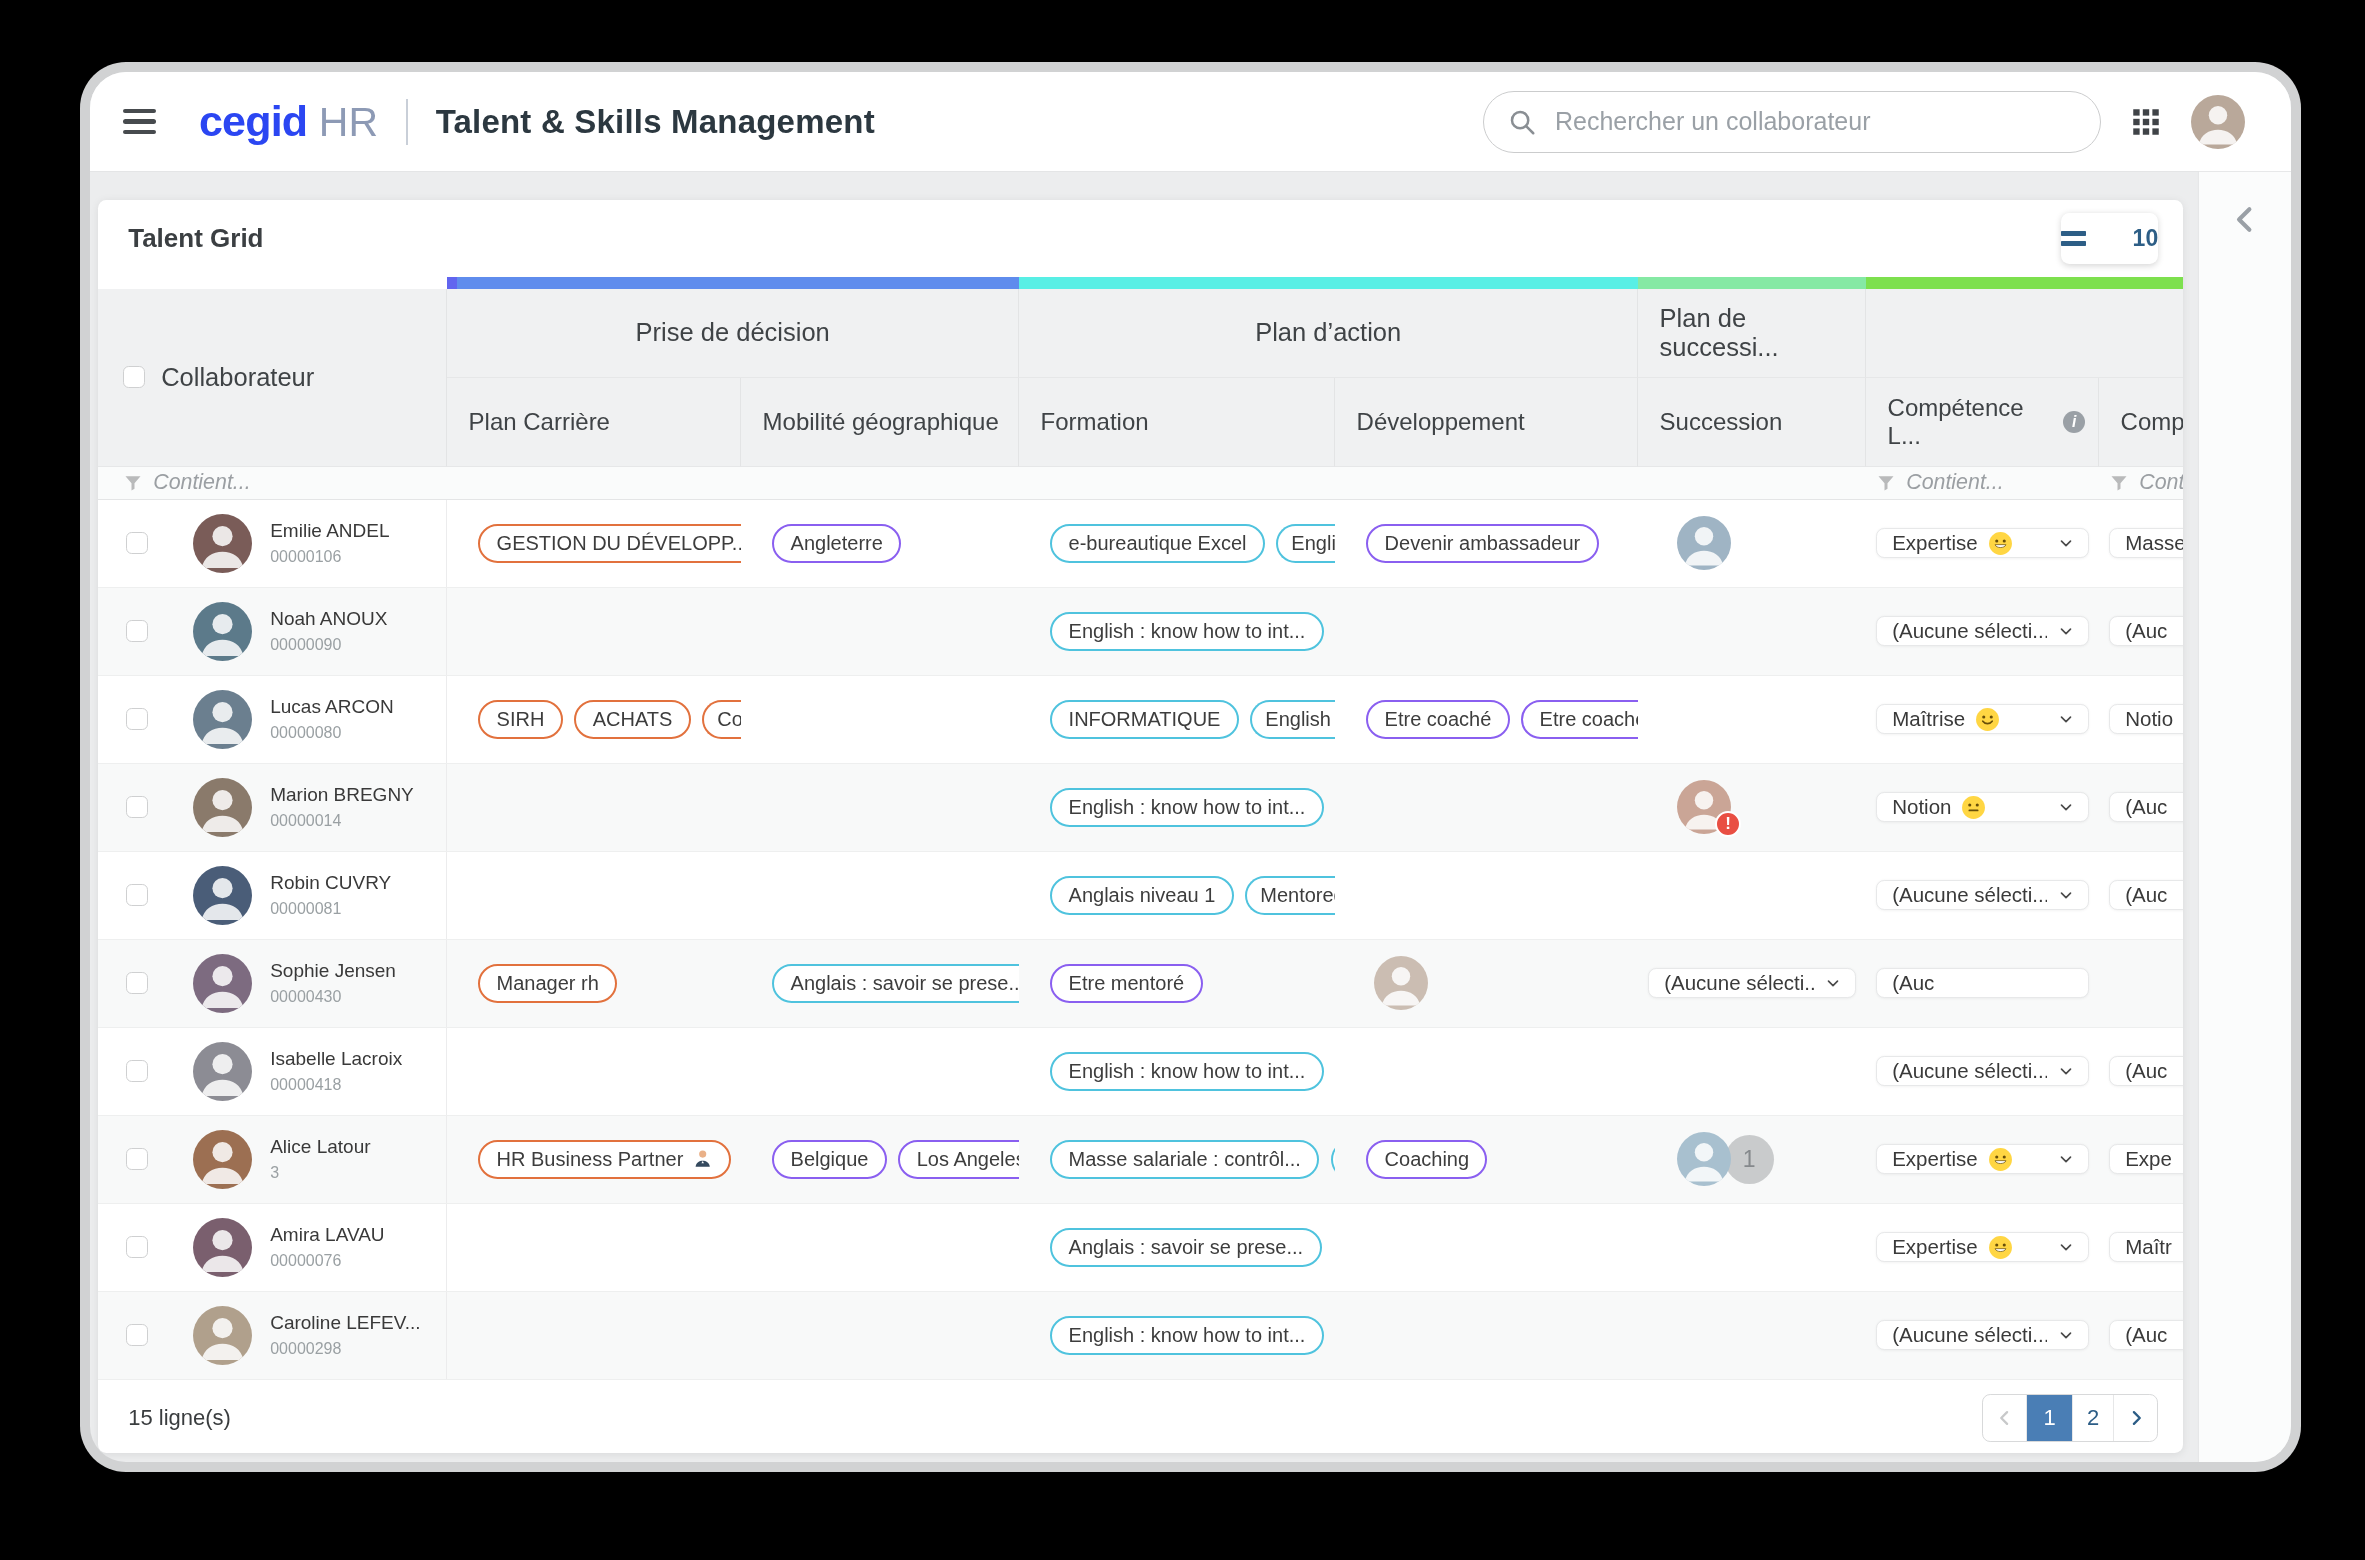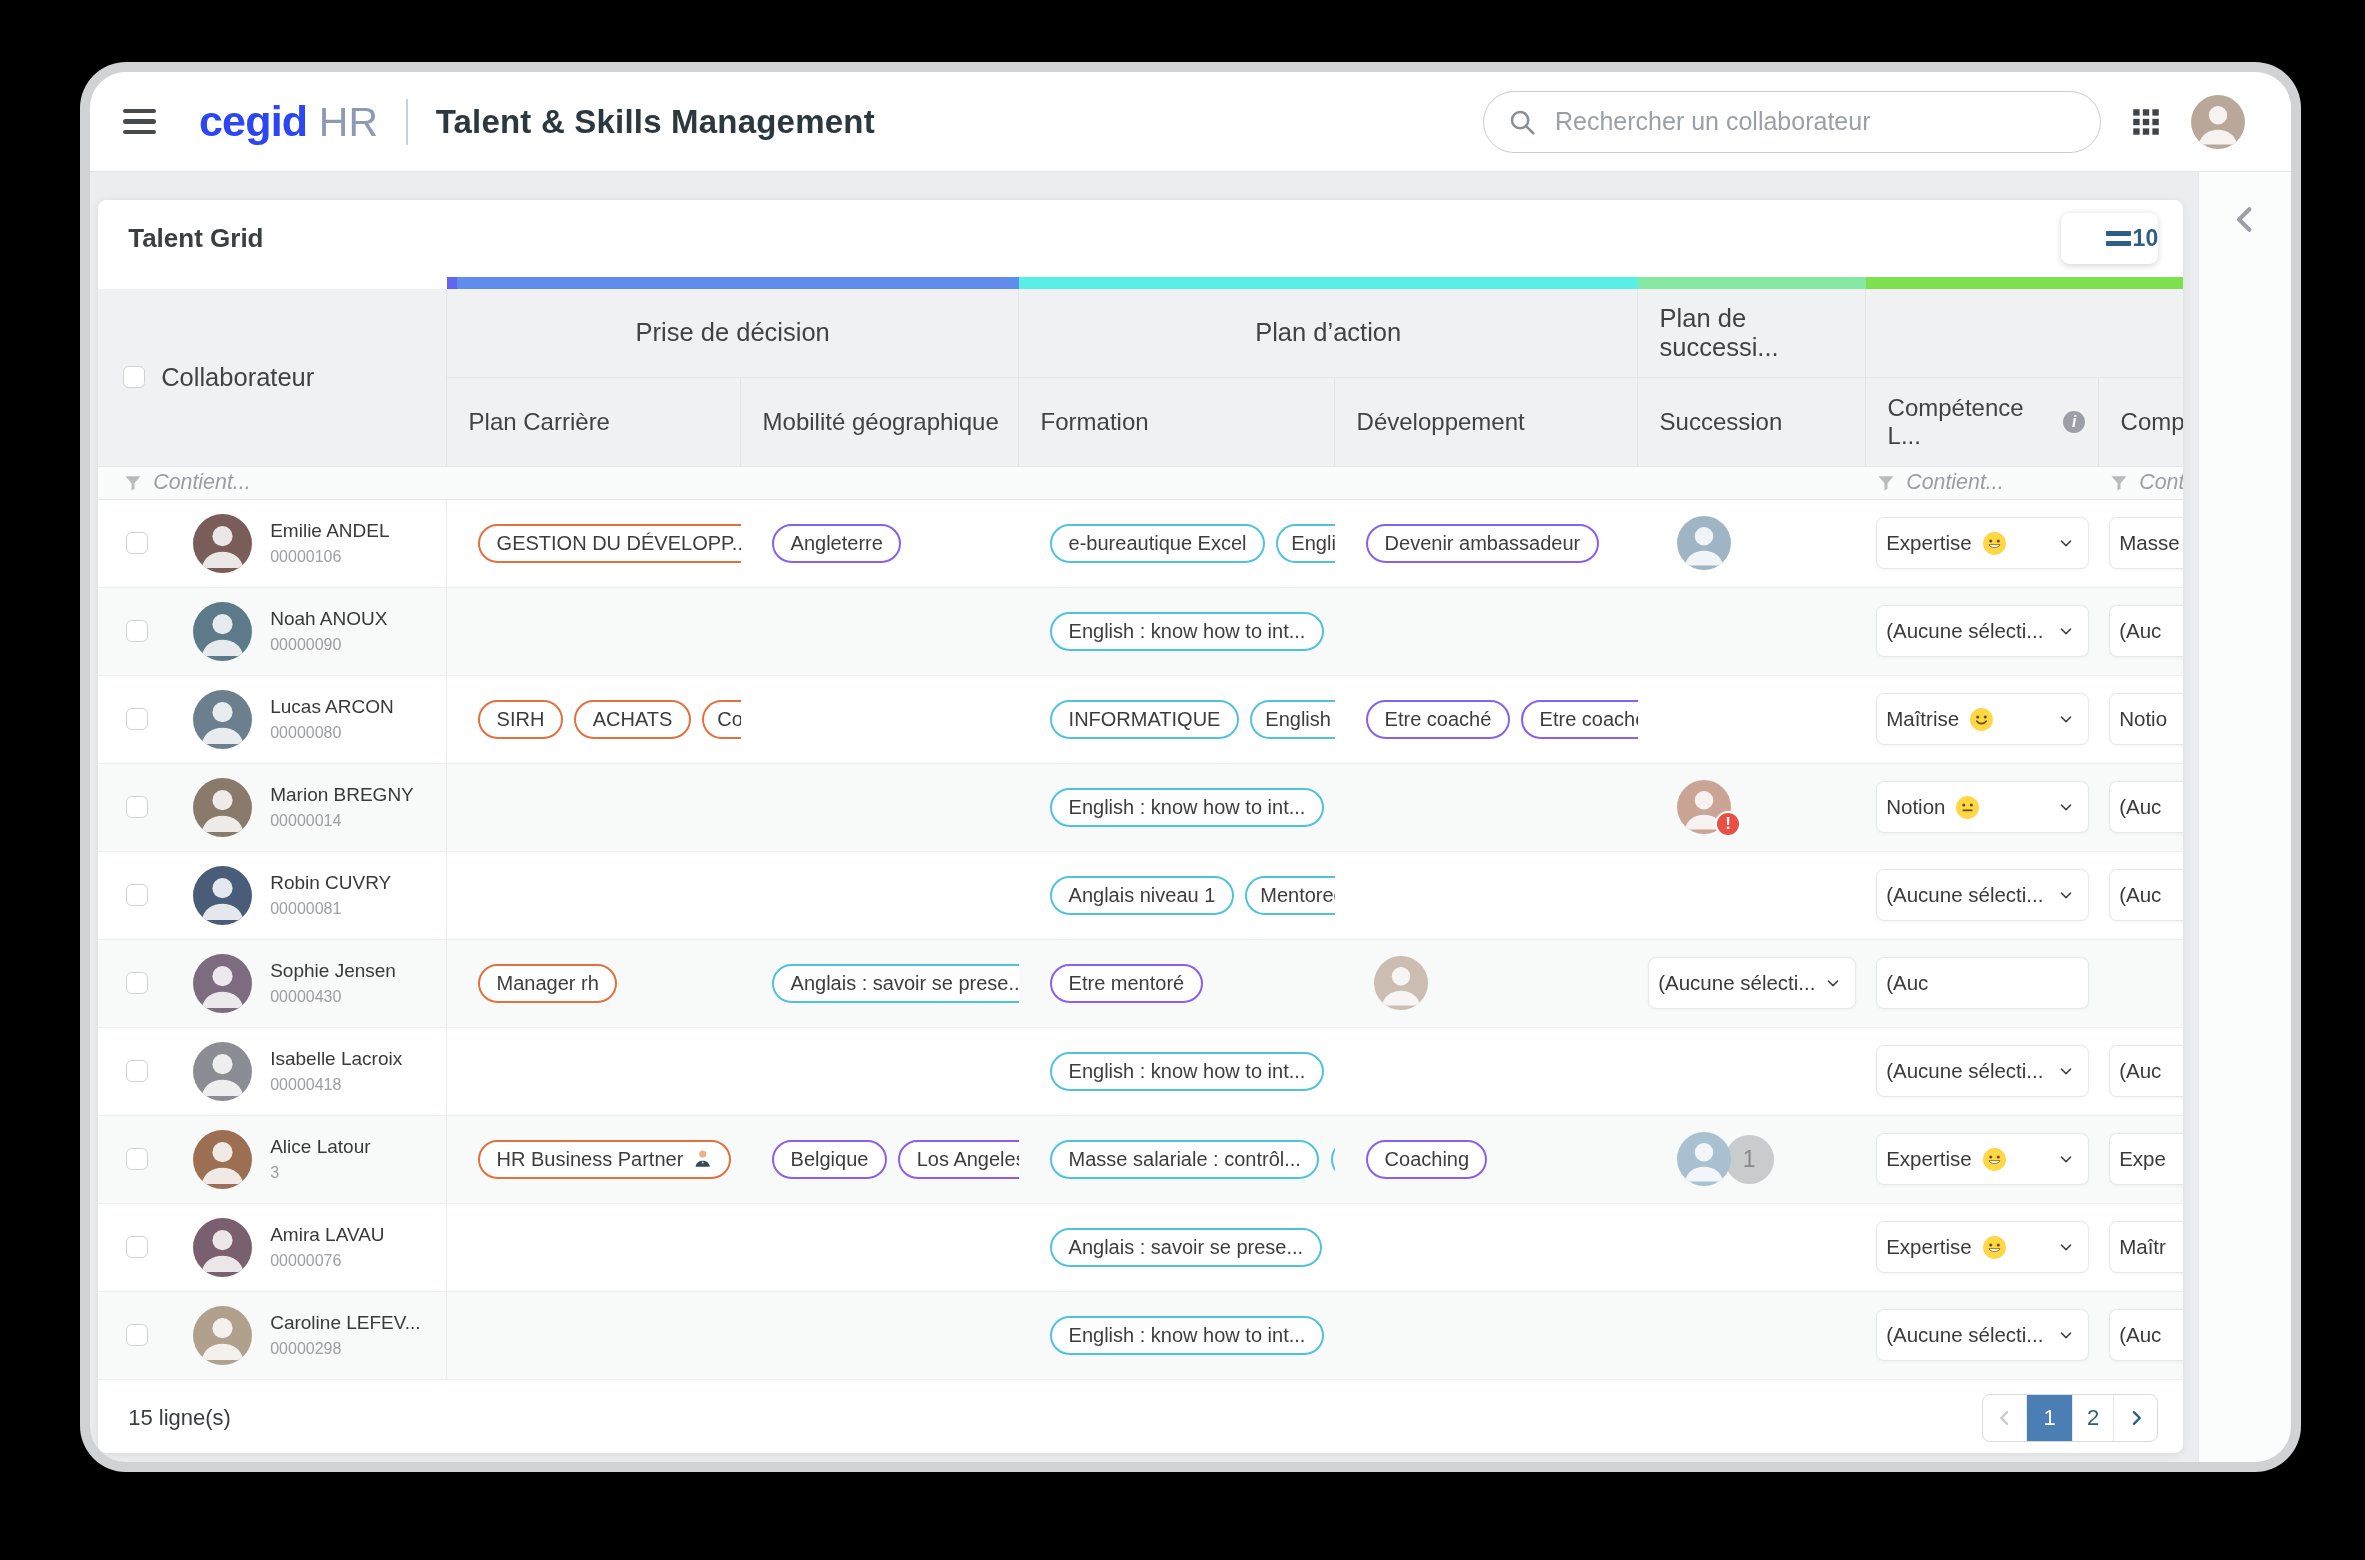--- a/index.html
+++ b/index.html
@@ -30,21 +30,21 @@
   .side-panel { position:absolute; top:99px; right:0; width:92px; bottom:0; background:#fbfcfc;
     border-bottom-right-radius:33px; box-shadow:-0.8px 0 1.6px rgba(0,0,0,.03); display:flex; justify-content:center; }
   .side-panel .collapse { margin-top:25px; width:46px; height:46px; display:flex; align-items:center; justify-content:center; cursor:pointer; }
 
   
   .card { position:absolute; left:8.2px; top:128px; width:2085px; height:1253px; background:#fff;
     border-radius:8.2px; box-shadow:0 1.6px 8.2px rgba(0,0,0,.08); overflow:hidden; }
   .card-head { height:77px; display:flex; align-items:center; padding:0 25px 0 30px; }
   .card-title { font-size:26px; font-weight:bold; color:#3b3f42; }
   .view-btn { margin-left:auto; height:51px; min-width:97px; background:#fff; border-radius:8.2px;
-    box-shadow:0 1.6px 6.6px rgba(0,0,0,.16); display:flex; align-items:center; justify-content:flex-end; gap:2px; cursor:pointer; }
+    box-shadow:0 1.6px 6.6px rgba(0,0,0,.16); display:flex; align-items:center; justify-content:space-between; gap:2px; cursor:pointer; }
   .view-btn .bars { display:flex; flex-direction:column; gap:4.1px; }
   .view-btn .bars i { display:block; width:25px; height:5.7px; background:#2d5e86; border-radius:0.8px; }
   .view-btn .num { color:#2d5e86; font-size:23px; font-weight:bold; }
 
   .strip { margin-left:349px; width:1736px; height:11.5px; }
 
   :root { --cols: 78px 271px 294px 278px 316px 303px 228px 233px 233px; }
 
   .grid-head { display:grid; grid-template-columns:var(--cols); grid-template-rows:89px 89px 33px; }
   .hcell { background:#f0f1f2; border-right:0.8px solid #e3e4e5; border-bottom:0.8px solid #e6e7e8;
@@ -81,22 +81,22 @@
   .chip.orange { border-color:#e2713d; } .chip.purple { border-color:#8a5ff0; } .chip.cyan { border-color:#4fc3de; }
   .chip.clip { border-right:0; border-radius:20.5px 0 0 20.5px; padding-left:13px; padding-right:0; overflow:hidden; justify-content:flex-start; }
   .c-succ { padding-left:39px; }
   .succ-wrap { position:relative; display:flex; align-items:center; }
   .succ-avatar { width:54px; height:54px; border-radius:50%; overflow:hidden; cursor:pointer; }
   .err-badge { position:absolute; right:-10px; bottom:-3.3px; width:26px; height:26px; border-radius:50%; background:#e94f43;
     border:2.5px solid #fff; color:#fff; font-size:17px; font-weight:bold; display:flex; align-items:center; justify-content:center; }
   .cnt-badge { width:49px; height:49px; border-radius:50%; background:#c9cbcc; color:#85898c; font-size:23px;
     display:flex; align-items:center; justify-content:center; margin-left:-6.6px; }
   .c-dd { padding:0 10px; }
-  .dd { width:100%; min-width:207px; height:52px; background:#fff; border:1.6px solid #e7e8e9; border-radius:8.2px;
-    box-shadow:0 0.8px 2.5px rgba(0,0,0,.05); display:flex; align-items:center; padding:0 13px 0 9px; gap:10px; cursor:pointer; }
+  .dd { width:100%; min-width:207px; height:30px; background:#fff; border:1.6px solid #e7e8e9; border-radius:8.2px;
+    box-shadow:0 0.8px 2.5px rgba(0,0,0,.05); display:flex; align-items:center; padding:0 13px 0 15px; gap:10px; cursor:pointer; }
   .dd-label { font-size:20.5px; color:#3a3a3a; white-space:nowrap; overflow:hidden; }
   .dd-chev { margin-left:auto; display:flex; }
 
   
   .card-foot { height:76px; display:flex; align-items:center; padding:0 25px 0 30px;gap:12px; }
   .rows-label { font-size:22px; color:#3a3d3f; }
   .pager { margin-left:auto; display:flex; align-items:stretch; height:48px; border:0.8px solid #d8d9da; border-radius:8.2px; overflow:hidden; background:#fff; }
   .pg { min-width:41px; display:flex; align-items:center; justify-content:center; font-size:22px; color:#2c5d86; cursor:pointer; border-left:0.8px solid #e6e7e8; padding:0 11.5px; }
   .pg:first-child { border-left:0; }
   .pg.active { background:#4a7eb5; color:#fff; min-width:46px; cursor:default; }

